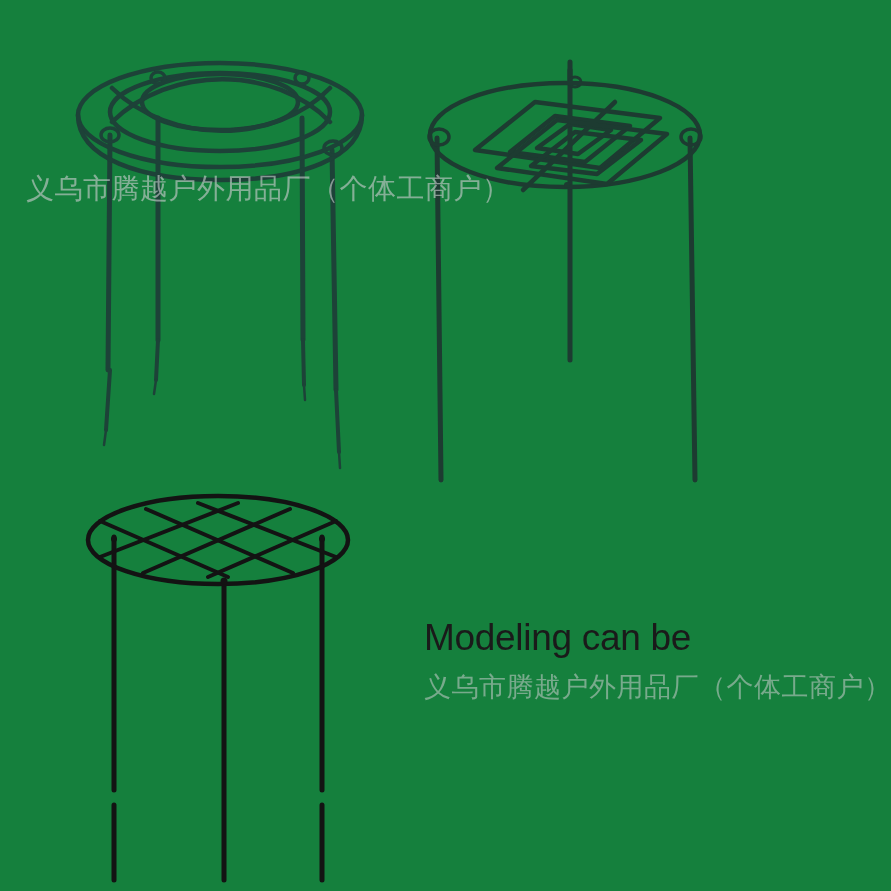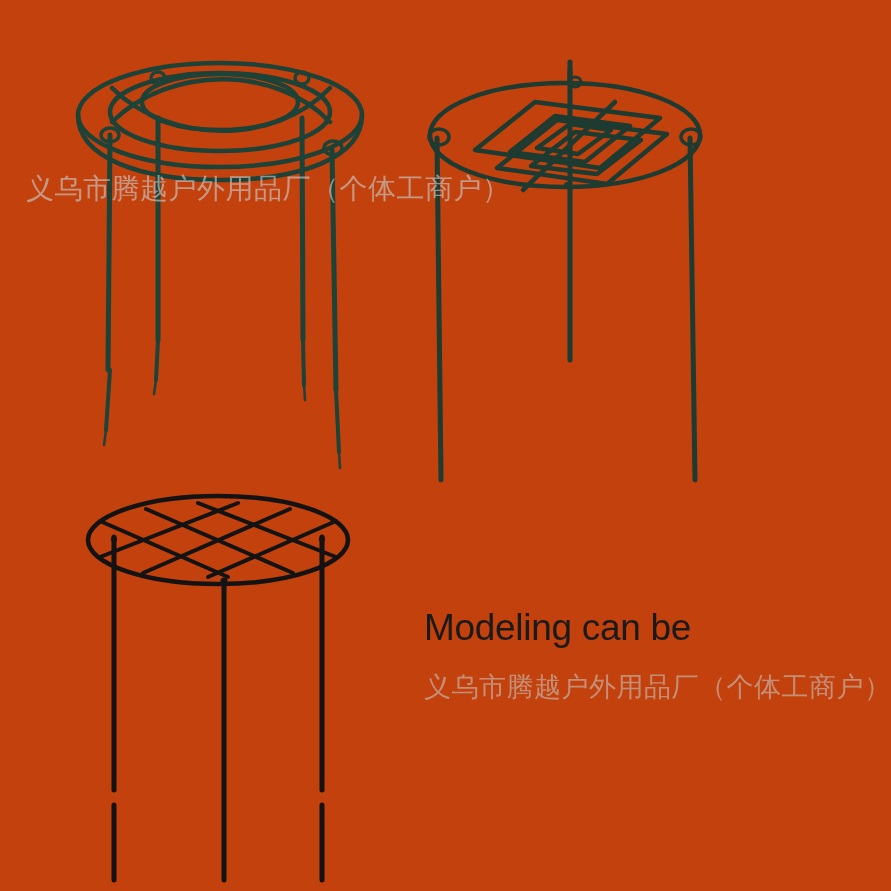--- a/index.html
+++ b/index.html
@@ -7,21 +7,21 @@
     padding: 0;
     background: #ffffff;
   }
   body {
     font-family: "Liberation Sans", sans-serif;
   }
   #stage {
     position: relative;
     width: 891px;
     height: 891px;
-    background: #c2410c;
+    background: #15803d;
     overflow: hidden;
   }
   .product {
     position: absolute;
   }
   .product svg {
     display: block;
     overflow: visible;
   }
 
@@ -68,21 +68,21 @@
   #caption-en-2 {
     font-family: "Liberation Sans", sans-serif;
     font-size: 37px;
     line-height: 48px;
     color: #1a1a1a;
     letter-spacing: -0.3px;
     white-space: nowrap;
     position: relative;
     z-index: 3;
   }
-  #caption-en-1 { margin-top: 6px; }
+  #caption-en-1 { margin-top: 16px; }
 </style>
 </head>
 <body>
 
 <div id="stage">
 
   <div class="product" id="product-1" style="left:40px; top:40px;">
     <svg width="360" height="430" viewBox="0 0 360 430">
       <g fill="none" stroke="#1d4238" stroke-linecap="round" stroke-linejoin="round">
 

